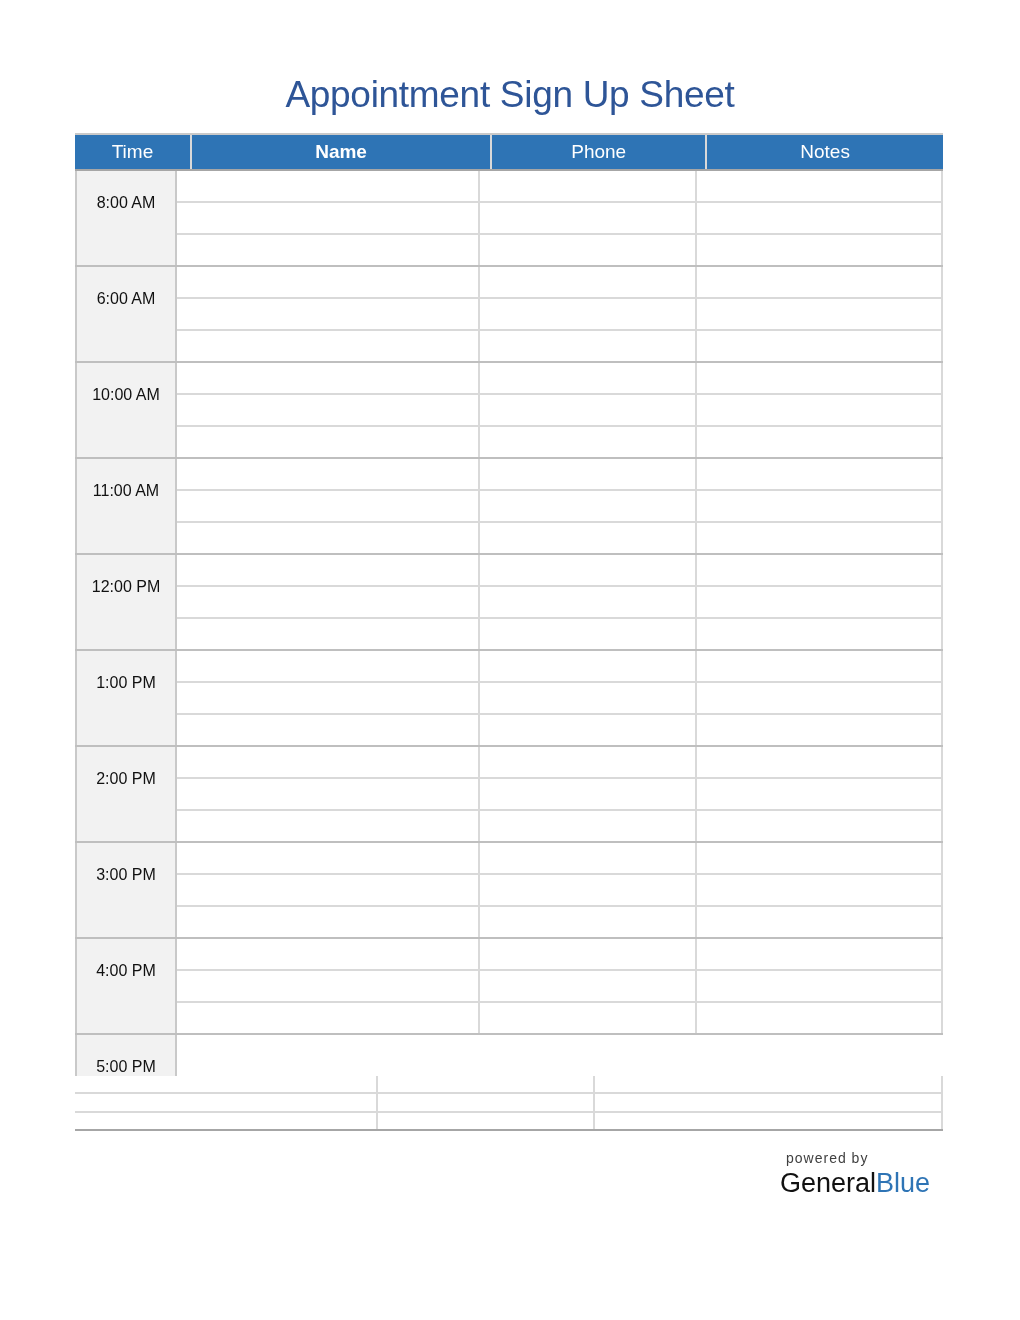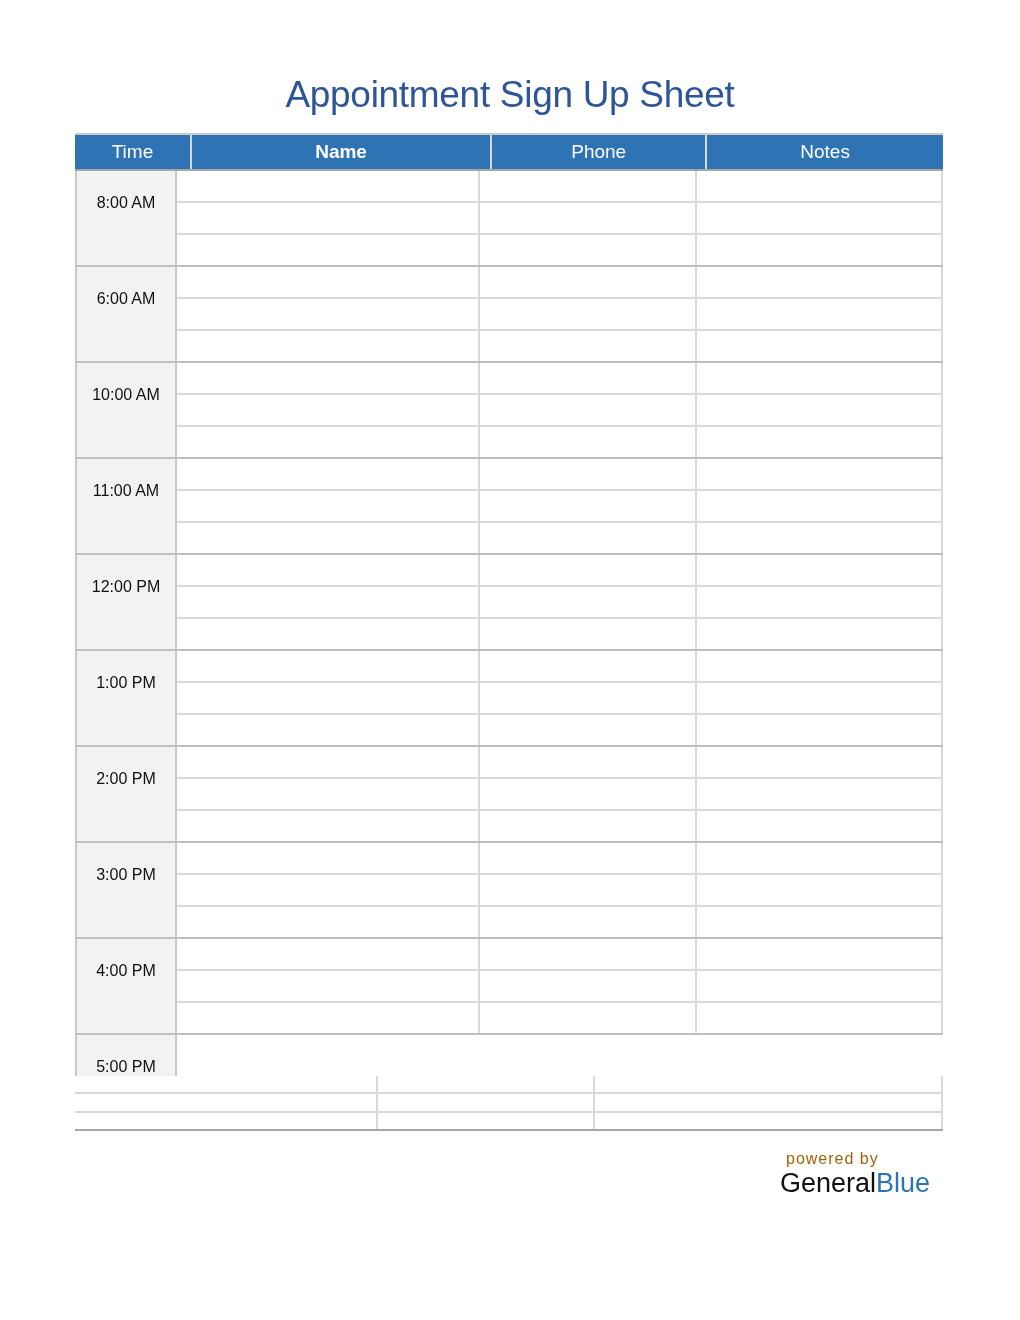--- a/index.html
+++ b/index.html
@@ -12,21 +12,21 @@
   .c0 { width:118px; } .c1 { width:303px;font-weight:bold; } .c2 { width:217px; } .c3 { width:238px; }
   .block { display:flex; border-bottom:2px solid #bfbfbf; box-sizing:border-box; height:96px; }
   .block:last-child { border-bottom:2px solid #a6a6a6;flex-direction:column; }
   .time { width:102px; background:#f2f2f2; border-left:2px solid #c9c9c9; border-right:2px solid #c9c9c9; box-sizing:border-box; text-align:center; font-size:16px; color:#111; padding-top:23px; }
   .rows { flex:1; display:flex; flex-direction:column; border-right:2px solid #d9d9d9; }
   .row { flex:1; display:flex; border-bottom:2px solid #d9d9d9; }
   .row:last-child { border-bottom:none; }
   .cell { box-sizing:border-box; border-right:2px solid #d9d9d9; height:100%; }
   .cell:last-child { border-right:none; }
   .r1 { width:303px; } .r2 { width:217px; } .r3 { flex:1; }
-  .powered { position:absolute; left:786px; top:1150px; font-size:16px; color:#a16207; letter-spacing:1px; }
+  .powered { position:absolute; left:786px; top:1150px; font-size:14px; color:#404040; letter-spacing:1px; }
   .brand { position:absolute; left:780px; top:1168px; font-size:27px; }
   .brand .g { color:#111;margin-top:48px; } .brand .b { color:#2e74b5;text-align:center; }
 </style>
 </head>
 <body>
 
 <div class="title">Appointment Sign Up Sheet</div>
 
 <div class="sheet">
   <div class="hdr">

